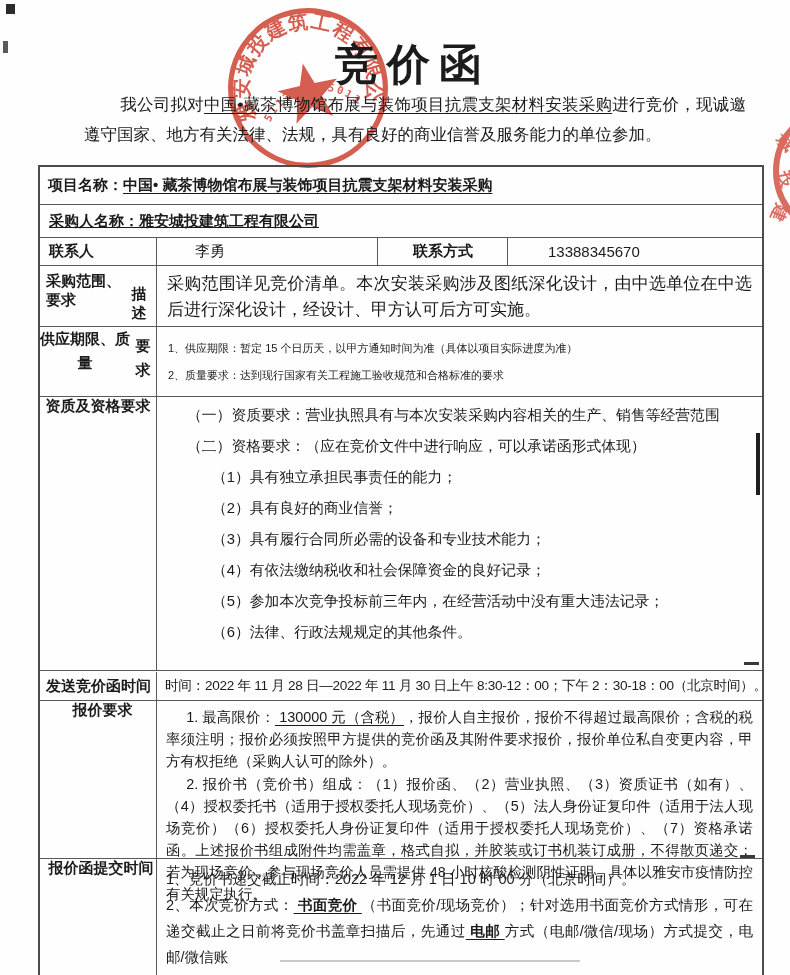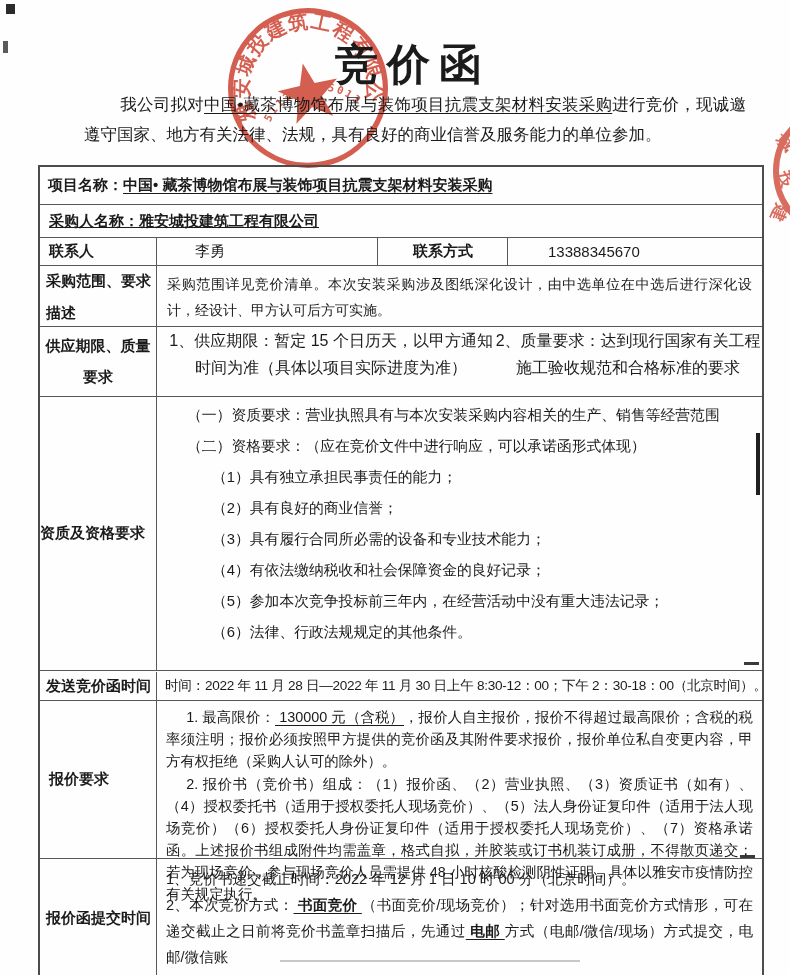--- a/index.html
+++ b/index.html
@@ -36,45 +36,45 @@
   
   .doc-table {
     position:absolute; top:165px; left:38px; width:722px;
     border:2px solid #4c4c4c; border-bottom:none;
     font-size:15px;
   }
   .row { display:flex; border-bottom:1.6px solid #585858; box-sizing:border-box; }
   .cell { box-sizing:border-box; }
   .lbl {
     width:117px; flex:0 0 117px; border-right:1.6px solid #585858;
-    font-weight:bold; display:flex; flex-direction:column; justify-content:center;
+    font-weight:bold; display:flex; flex-direction:row; justify-content:center;
   }
   .content { flex:1 1 auto; min-width:0; }
 
   .r1 { height:38px; align-items:center; }
   .r1 .full { padding-left:8px; font-weight:bold; }
   .r2 { height:33px; align-items:center;text-decoration:underline; }
   .r2 .full { padding-left:9px; font-weight:bold; }
 
   .r3 { height:28px;gap:25px; }
   .r3 .c { display:flex; align-items:center; }
   .r3 .c1 { width:117px; flex:0 0 117px; border-right:1.6px solid #585858; font-weight:bold; padding-left:9px; }
   .r3 .c2 { width:196px; flex:0 0 196px; border-right:1.6px solid #585858; padding-left:13px; }
   .r3 .c3 { width:105px; flex:0 0 105px; border-right:1.6px solid #585858; font-weight:bold; padding-left:10px; }
   .r3 .c4 { flex:1; padding-left:15px; font-family:"Liberation Sans","DejaVu Sans",sans-serif; }
 
   .r4 { height:61px; }
   .r4 .lbl { justify-content:flex-start; padding:6px 0 0 6px; }
   .r4 .lbl .l2 { margin-top:13px; }
-  .r4 .content { padding:5px 10px 0 10px; line-height:26px; font-size:14px; text-align:justify; }
+  .r4 .content { padding:5px 10px 0 10px; line-height:26px; font-size:17px; text-align:justify; }
 
   .r5 { height:70px; }
   .r5 .lbl { text-align:center; line-height:24px; }
   .r5 .lbl .l2 { margin-top:7px; }
-  .r5 .content { display:flex; flex-direction:row; justify-content:center; padding-left:11px; line-height:27px; font-size:16px;text-align:center; }
+  .r5 .content { display:flex; flex-direction:column; justify-content:center; padding-left:11px; line-height:27px; font-size:11px; }
 
   .r6 { height:274px; }
   .r6 .lbl { }
   .r6 .content { padding-top:9px; font-size:14.8px; }
   .q-h  { padding-left:30px; margin-bottom:12px; }
   .q-it { padding-left:55px; margin-bottom:12px; }
   .q-it.tight { margin-bottom:3px; }
   .q-it.last { margin-bottom:0; }
 
   .r7 { height:30px; align-items:center; }

